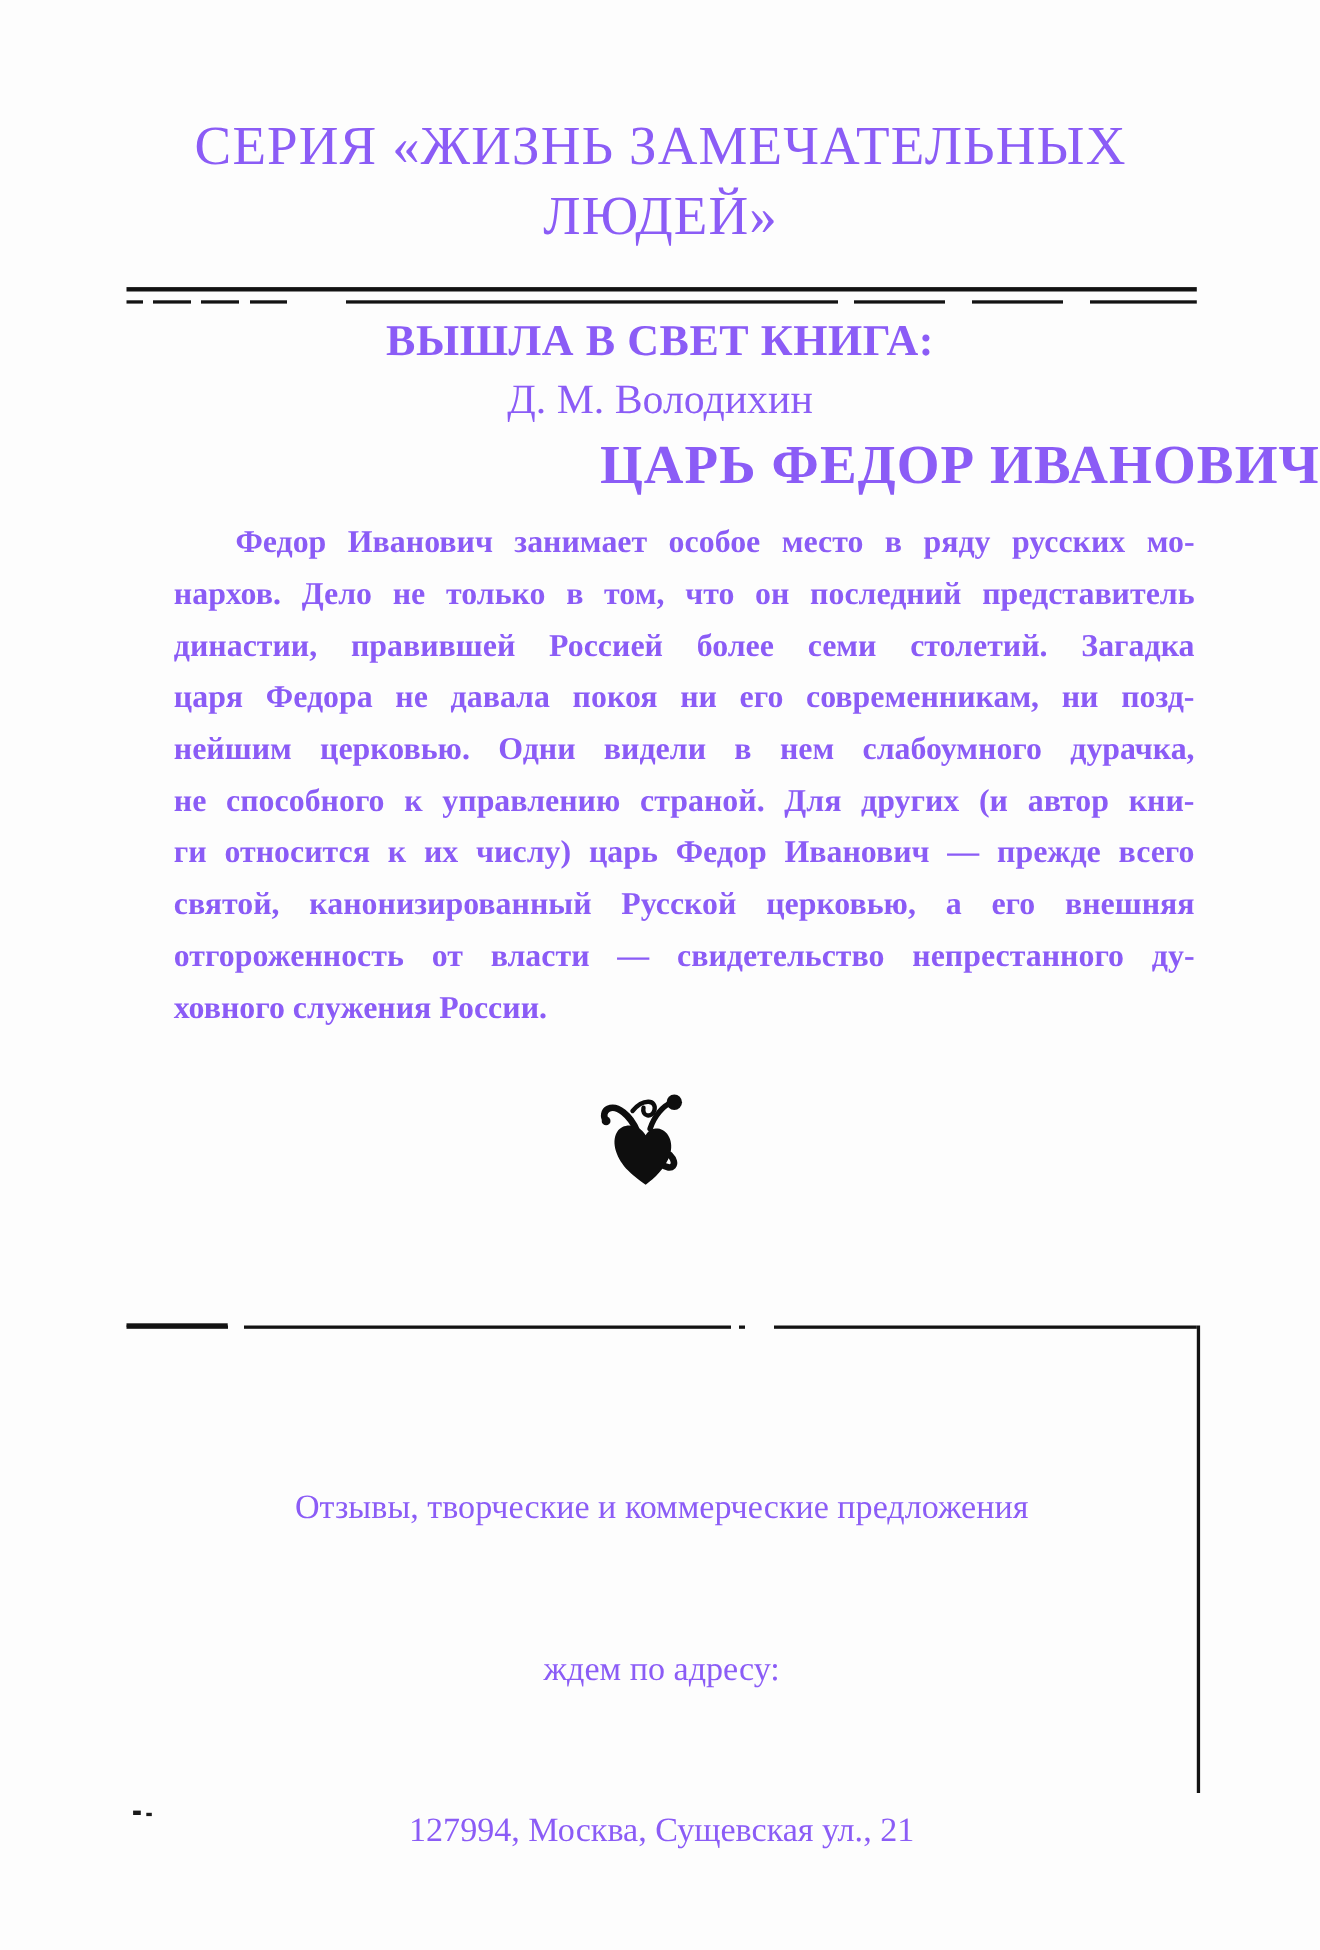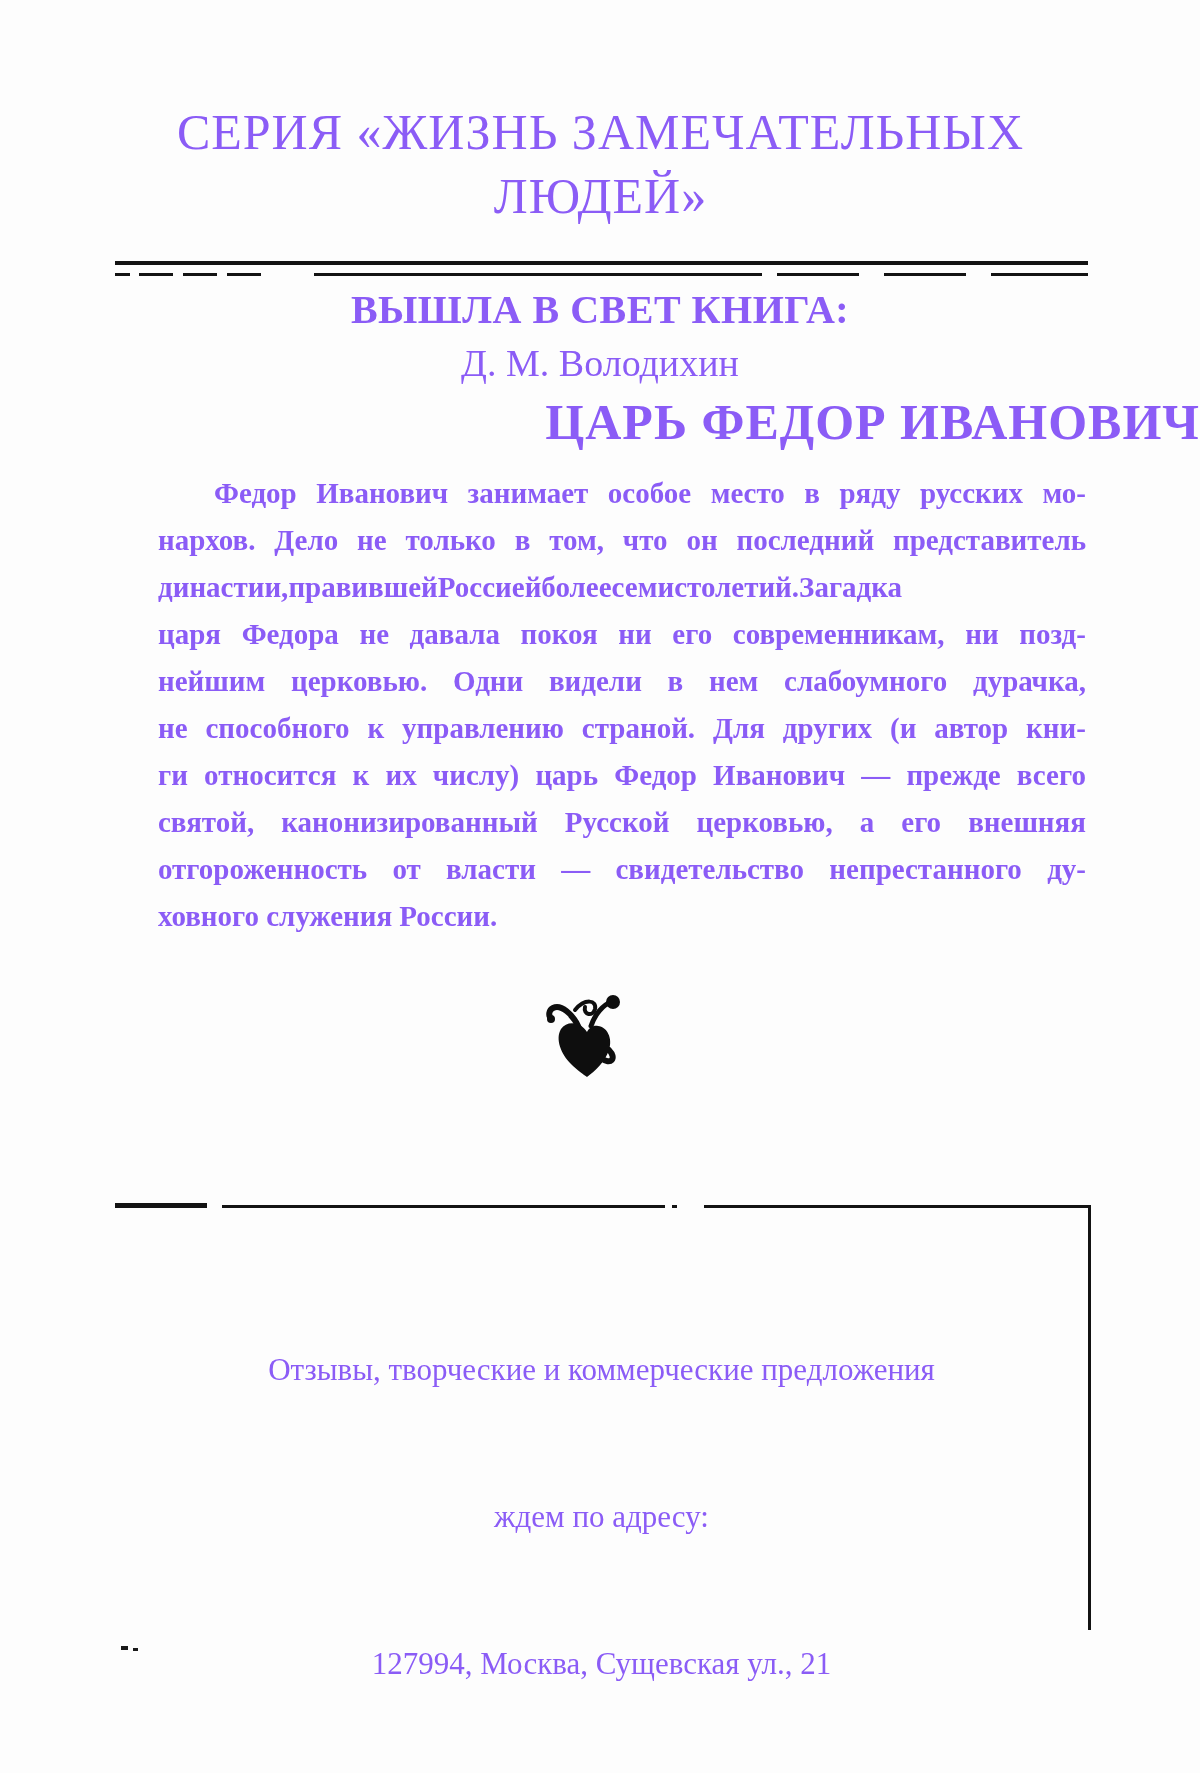--- a/index.html
+++ b/index.html
@@ -124,21 +124,21 @@
         <span>Дело</span>
         <span>не</span>
         <span>только</span>
         <span>в</span>
         <span>том,</span>
         <span>что</span>
         <span>он</span>
         <span>последний</span>
         <span>представитель</span>
       </div>
-    <div class="ann-line js-justify" style="display: flex; justify-content: flex-start;">
+    <div class="ann-line js-justify" style="display: flex; justify-content: space-between;">
         <span>династии,</span>
         <span>правившей</span>
         <span>Россией</span>
         <span>более</span>
         <span>семи</span>
         <span>столетий.</span>
         <span>Загадка</span>
       </div>
     <div class="ann-line js-justify" style="display: flex; justify-content: space-between;">
         <span>царя</span>

